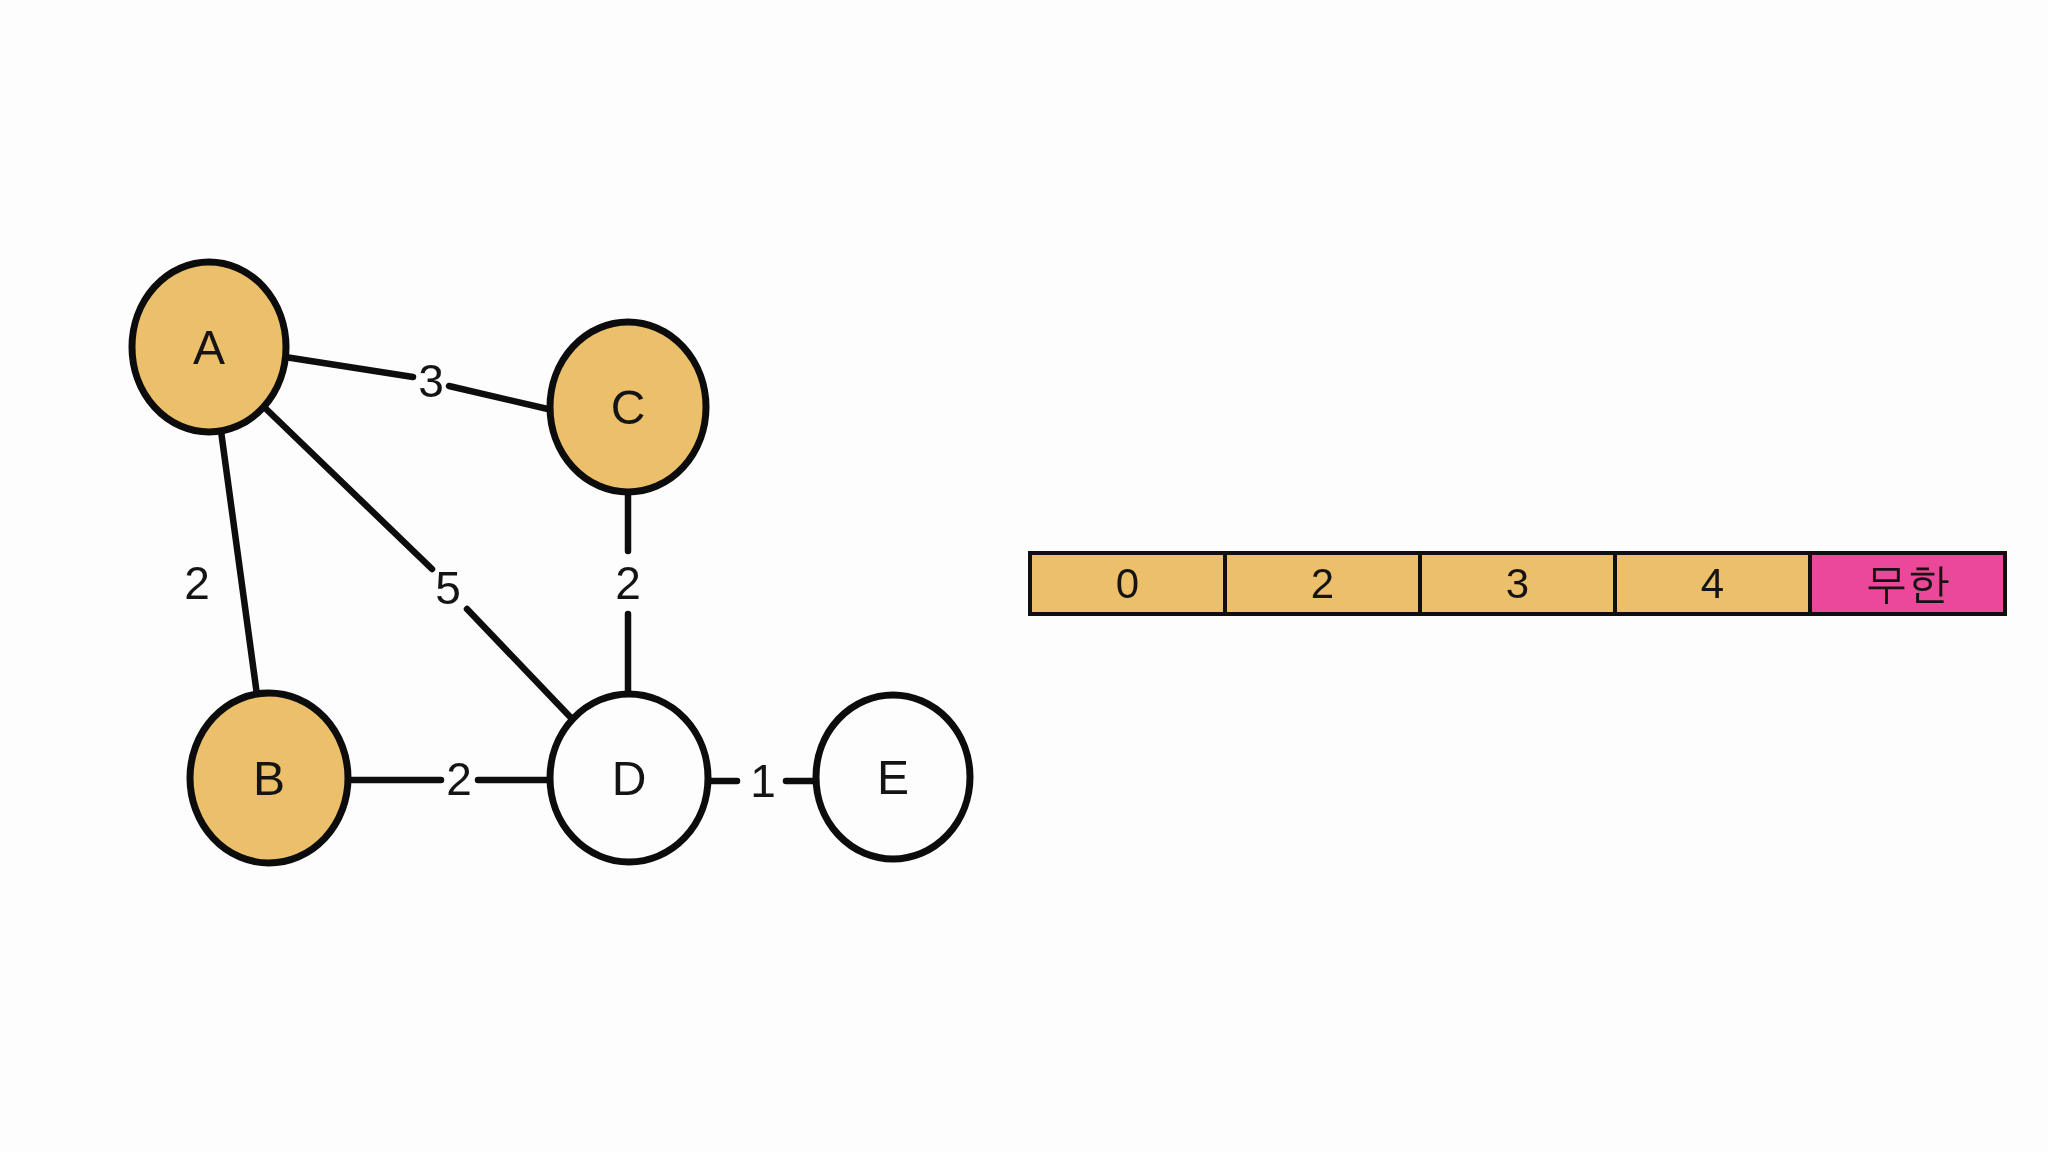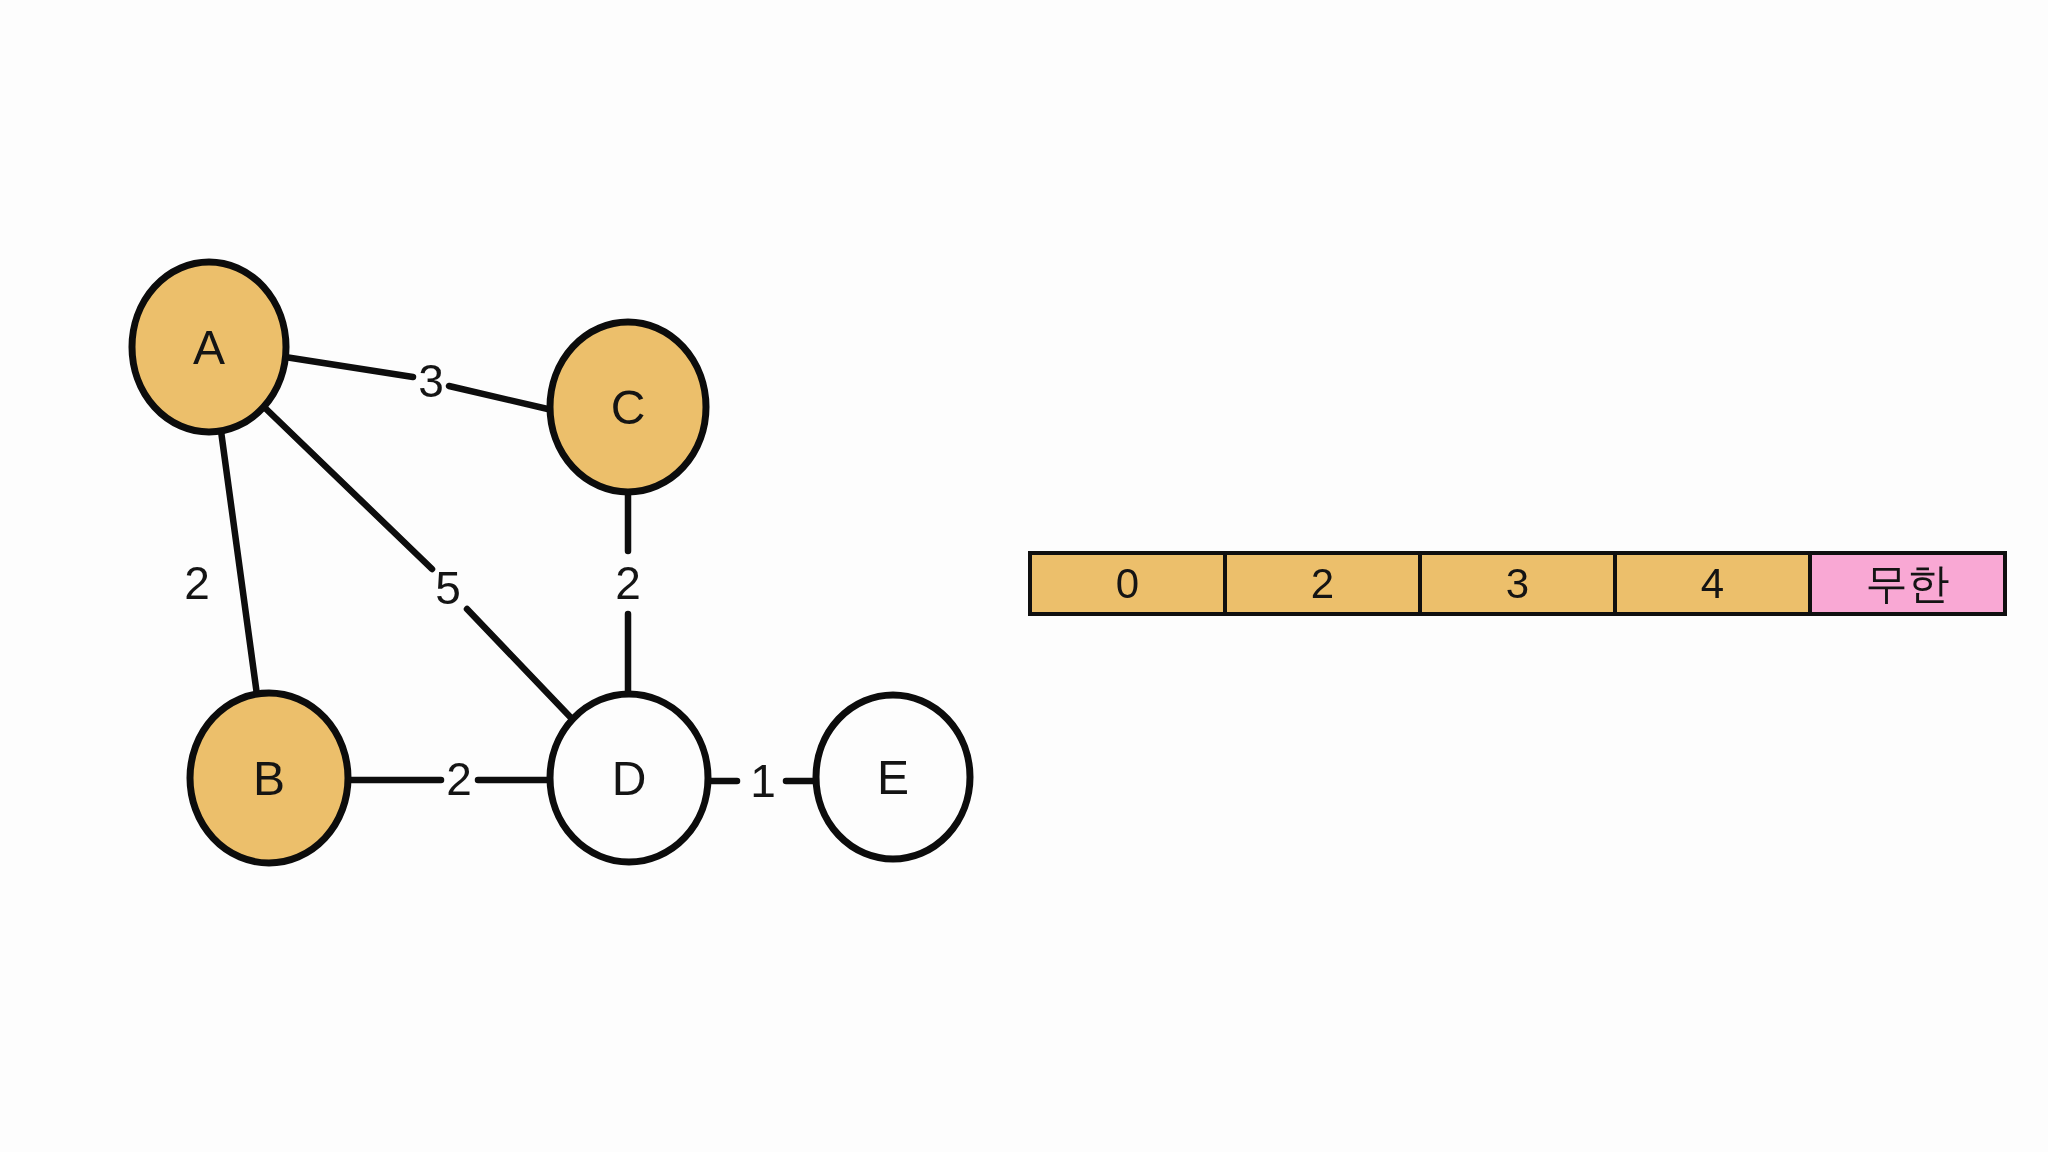--- a/index.html
+++ b/index.html
@@ -60,21 +60,21 @@
     align-items: center;
     justify-content: center;
     font-size: 42px;
     color: #141414;
     box-sizing: border-box;
   }
   .dist-cell + .dist-cell {
     border-left: 4px solid #101010;
   }
   .dist-cell.filled { background: #ECBF6B; }
-  .dist-cell.empty  { background: #f9a8d4; }
+  .dist-cell.empty  { background: #ec4899; }
 </style>
 </head>
 <body>
 
 <div class="canvas">
 
   <svg class="graph" width="2048" height="1152" viewBox="0 0 2048 1152">
 
     <g>
       <path class="edge-line" d="M285,357 L413,377"></path>

